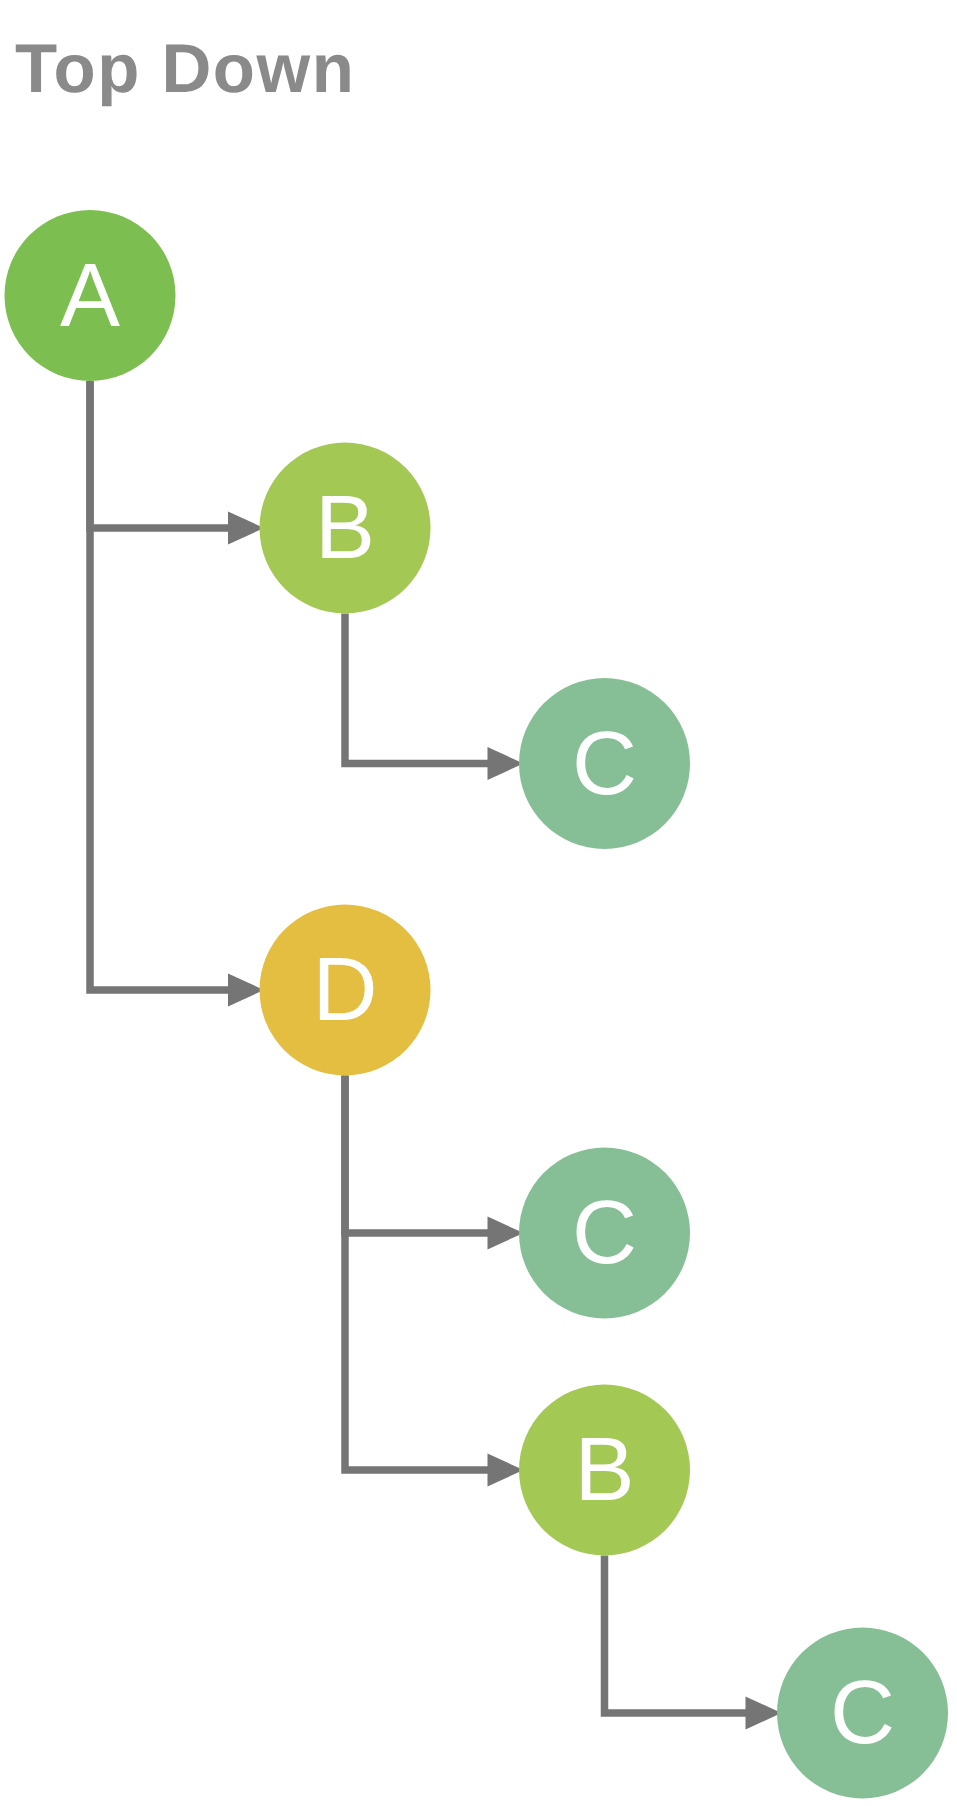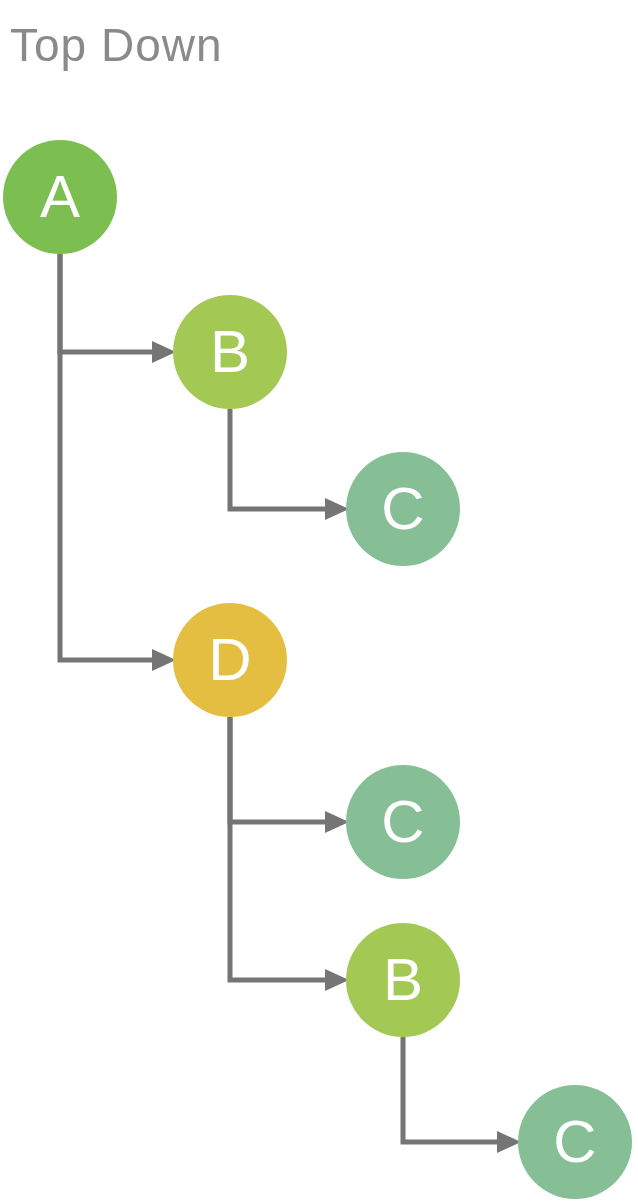--- a/index.html
+++ b/index.html
@@ -15,21 +15,21 @@
     position: relative;
     width: 638px;
     height: 1204px;
   }
   .page-title {
     position: absolute;
     left: 10px;
     top: 18px;
     margin: 0;
     font-size: 46px;
-    font-weight: 400;
+    font-weight: 700;
     letter-spacing: 1px;
     color: #8a8a8a;
   }
   #edge-layer {
     position: absolute;
     left: 0;
     top: 0;
     width: 638px;
     height: 1204px;
   }

